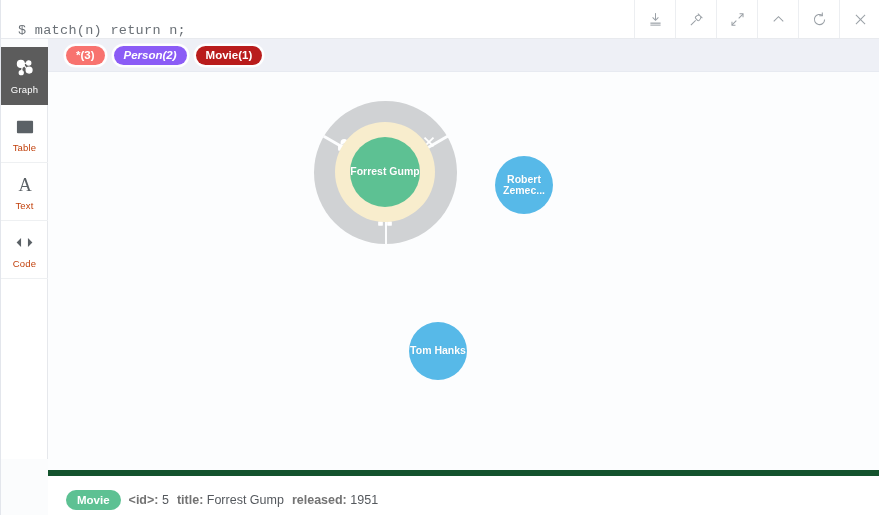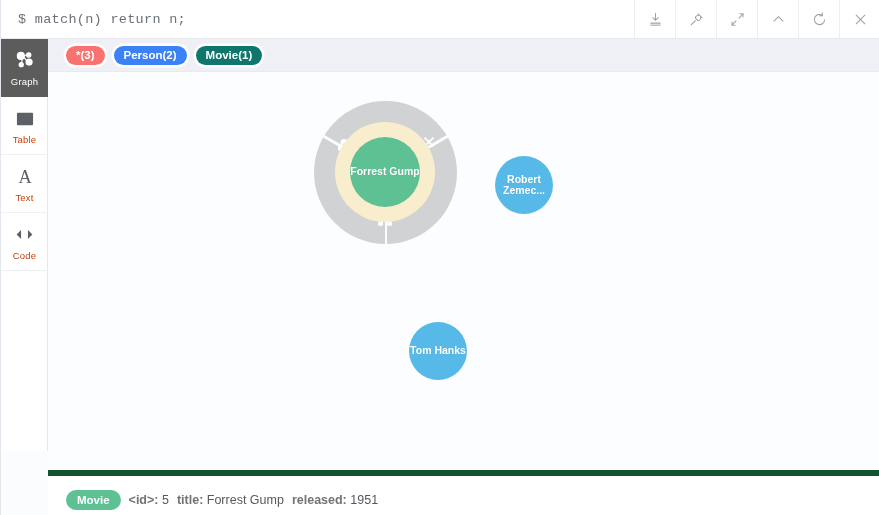--- a/index.html
+++ b/index.html
@@ -20,39 +20,39 @@
 
   
   #editor-bar {
     position: absolute; left: 0; top: 0;
     width: 879px; height: 39px;
     background: #ffffff;
     border-bottom: 1px solid #e8eaee;
     display: flex; align-items: stretch;
   }
   #query-wrap {
-    flex: 1 1 auto; display: flex; align-items: center;
+    flex: 1 1 auto; display: flex; align-items: flex-end;
     padding-left: 17px; overflow: hidden;
   }
   #query-text {
     font-family: "Liberation Mono", monospace;
     font-size: 13.5px; color: #6b7177;
     letter-spacing: .3px; white-space: pre;
   }
   #editor-actions { display: flex; align-items: stretch; }
   .act-btn {
     width: 41px; display: flex; align-items: center; justify-content: center;
     border-left: 1px solid #eceef1; cursor: pointer; background: #fff;
   }
   .act-btn svg { display: block; }
   .act-btn svg * { stroke: #9aa0a6; }
 
   
   #sidebar {
-    position: absolute; left: 0; top: 39px;
+    position: absolute; left: 0; top: 47px;
     width: 47px; height: 412px;
     background: #ffffff;
     border-right: 1px solid #e6e8ec;
   }
   .side-item {
     width: 47px; height: 58px;
     display: flex; flex-direction: column;
     align-items: center; justify-content: center;
     cursor: pointer; color: #c2410c;
     border-bottom: 1px solid #eef0f2;
@@ -239,22 +239,22 @@
           <path d="M13.4 5.8l-2.8 12.4" stroke-width="1.5" stroke="#5b6166"></path>
         </svg>
       </span>
       <span class="s-lab">Code</span>
     </div>
 
   </div>
 
   <div id="labels-band">
     <span class="chip" style="background: rgb(248, 115, 111);">*(3)</span>
-    <span class="chip" style="background: #3b82f6;">Person(2)</span>
-    <span class="chip" style="background: #0f766e; text-align: center;">Movie(1)</span>
+    <span class="chip" style="background: #8b5cf6; font-style: italic;">Person(2)</span>
+    <span class="chip" style="background: #b91c1c; text-align: center;">Movie(1)</span>
   </div>
 
   <div id="canvas">
 
     <div id="ring-menu" style="left: 265.5px; top: 28.5px; z-index: 3;">
       <div class="divider" style="transform:rotate(0deg)"></div>
       <div class="divider" style="transform:rotate(120deg)"></div>
       <div class="divider" style="transform:rotate(240deg)"></div>
 
       <div class="ring-ico" style="left:19px; top:34px;">

